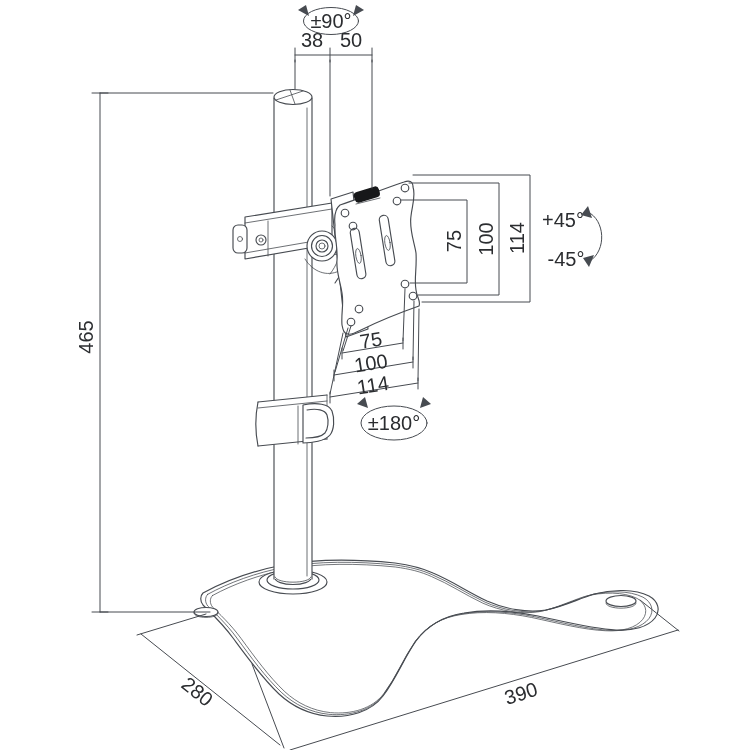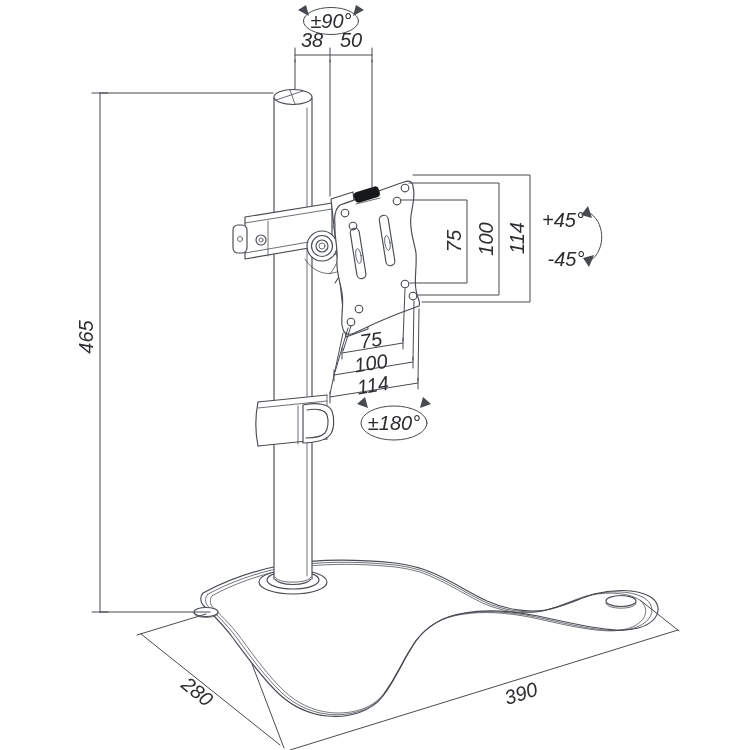--- a/index.html
+++ b/index.html
@@ -2,21 +2,21 @@
 <html style="--line: #474b51; --text: #2b2d30; --knob: #17181a; --bg: #ffffff;"><head>
 <meta charset="utf-8">
 <style>
   :root{
     --line:#474b51;
     --text:#2b2d30;
     --knob:#17181a;
     --bg:#ffffff;
   }
   html,body{margin:0;padding:0;background:var(--bg);}
-  .stage{width:686px;height:750px;position:relative;background:var(--bg);overflow:hidden;font-style:italic;}
+  .stage{width:686px;height:750px;position:relative;background:var(--bg);overflow:hidden;}
   svg{display:block;}
   .ln{stroke:var(--line);stroke-width:1.15;fill:none;stroke-linecap:round;stroke-linejoin:round;}
   .lnt{stroke:var(--line);stroke-width:.8;fill:none;stroke-linecap:round;}
   .lnf{stroke:var(--line);stroke-width:1.15;fill:#fff;stroke-linejoin:round;}
   .wf{fill:#fff;stroke:none;}
   .dim{stroke:var(--line);stroke-width:1;fill:none;stroke-linecap:round;}
   .arr{fill:var(--line);stroke:none;}
   .txt{fill:var(--text);font-family:"Liberation Sans","DejaVu Sans",sans-serif;
        font-size:20px;text-anchor:middle;}
   .knob{fill:var(--knob);stroke:none;}

